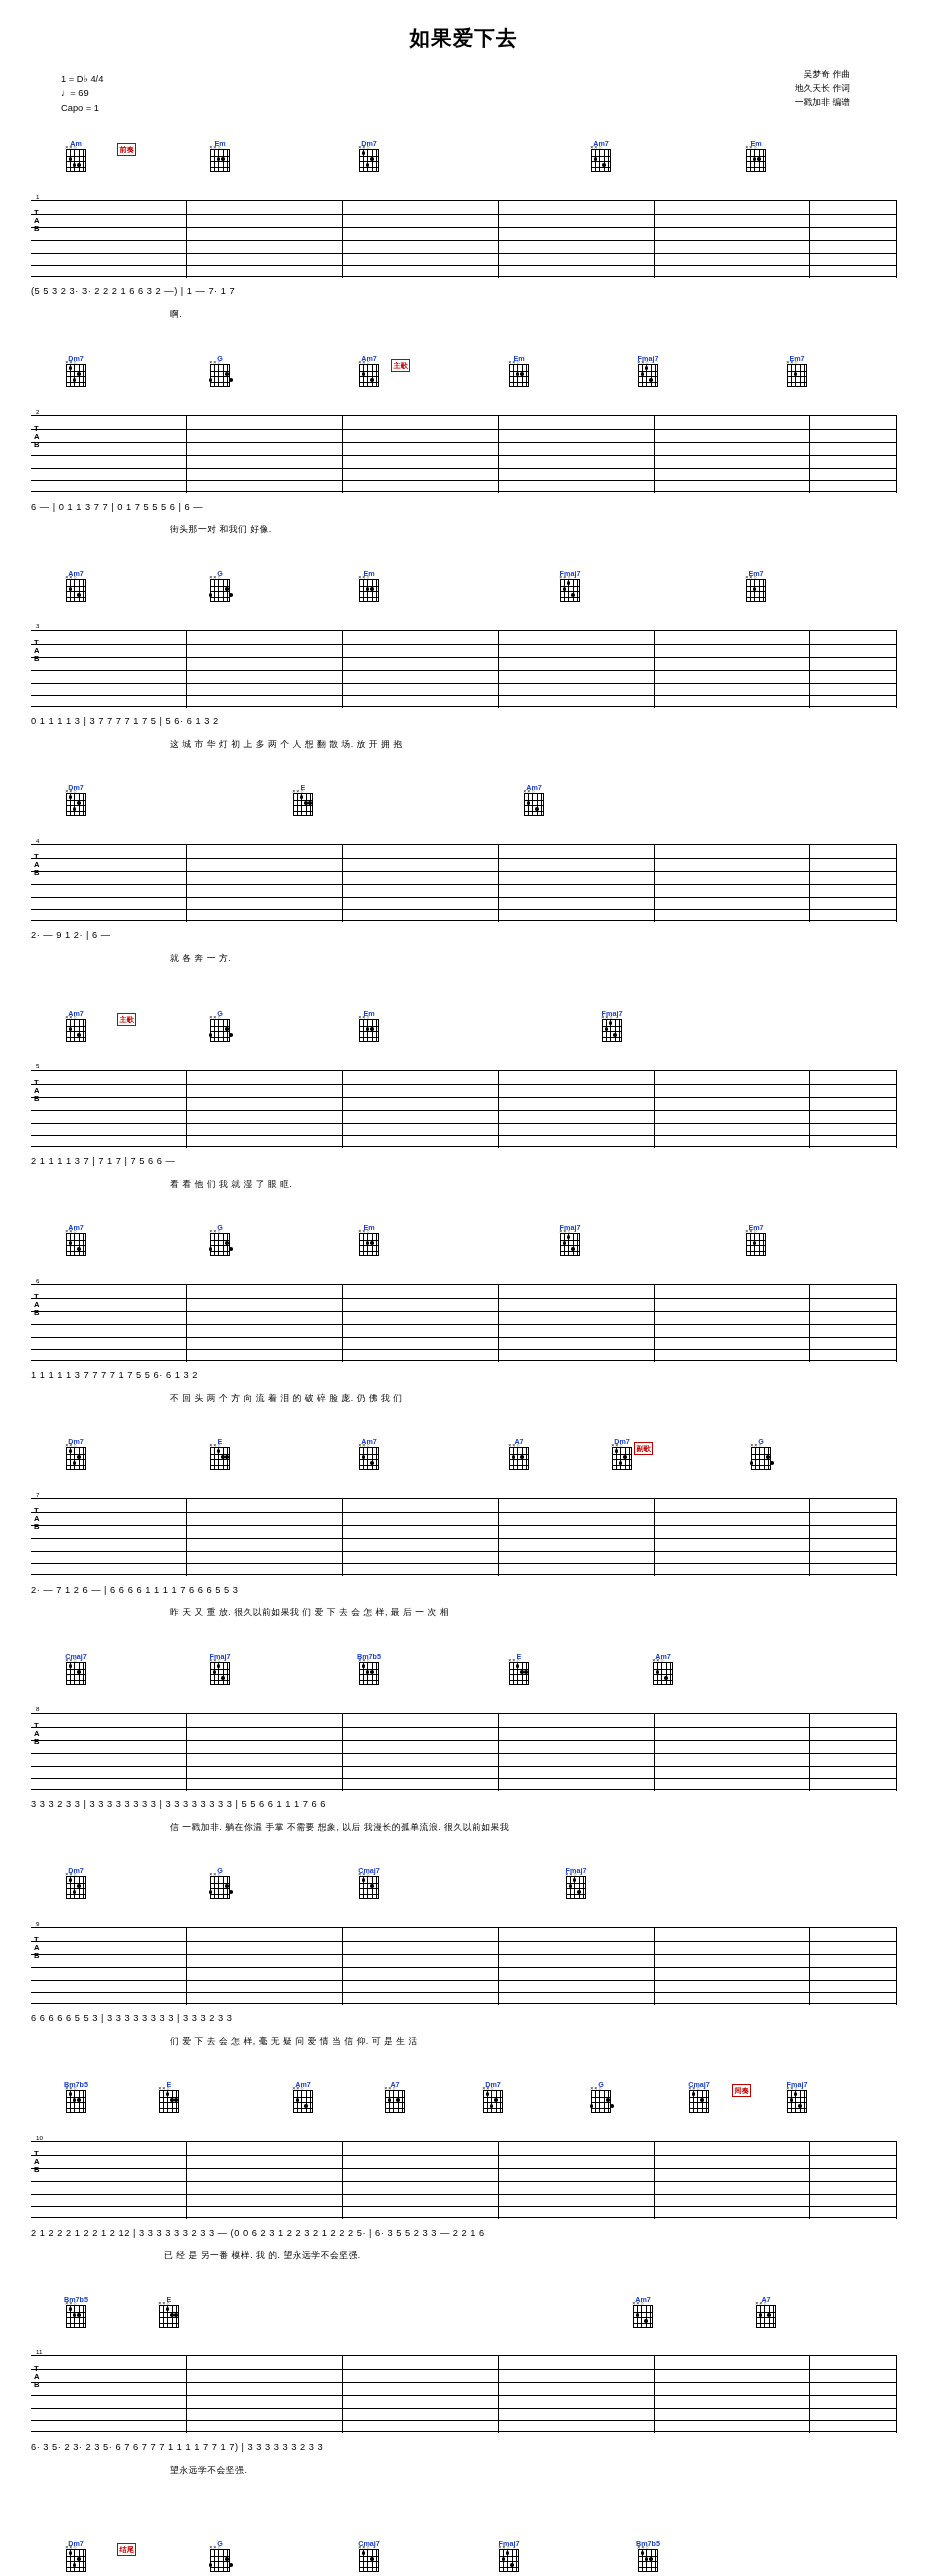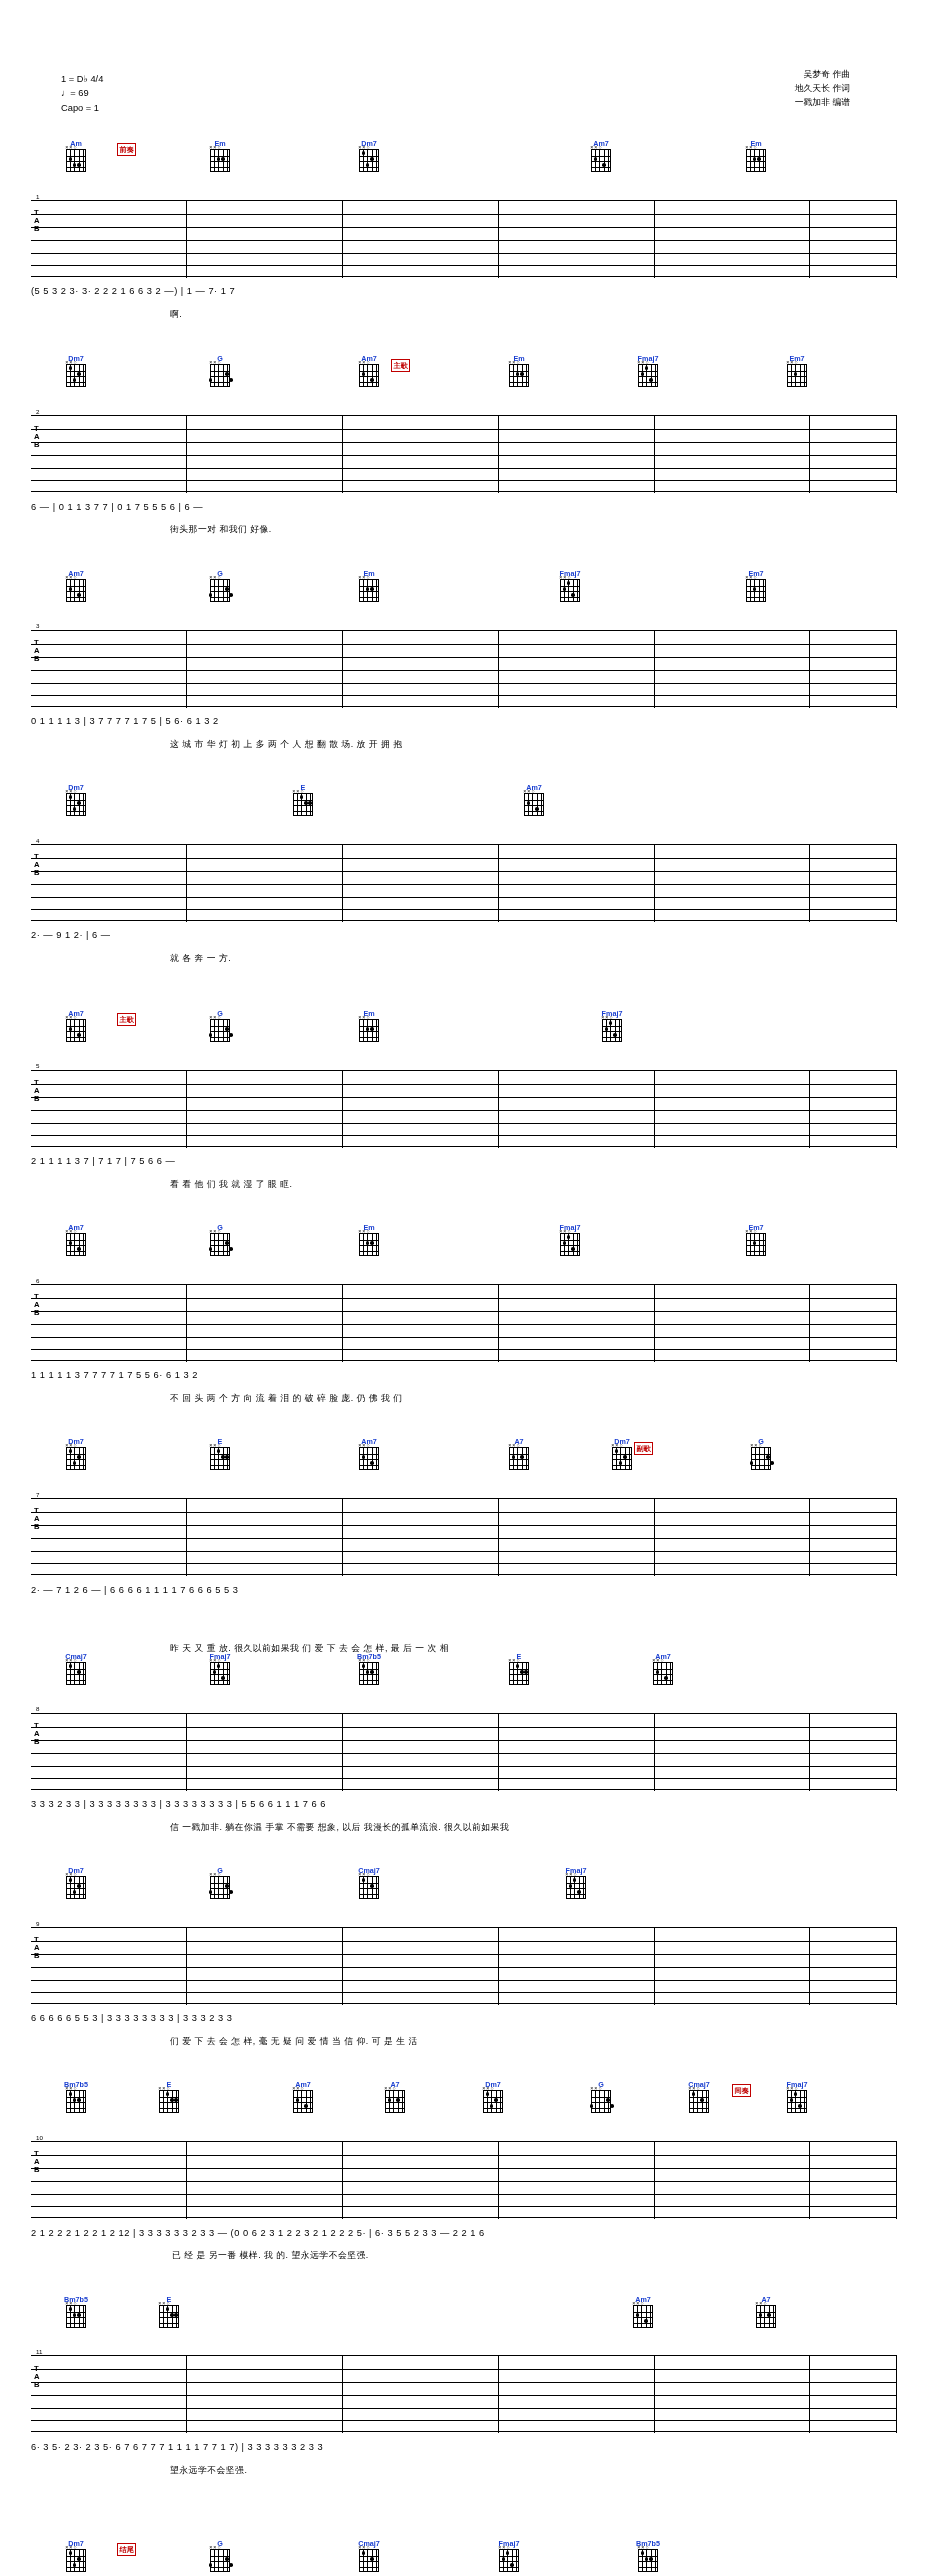--- a/index.html
+++ b/index.html
@@ -37,20 +37,21 @@
   .secnum{position:absolute;font-size:6.2px;color:#000;}
 
   .lyric{position:absolute;font-size:8.8px;letter-spacing:0.5px;white-space:nowrap;}
   .nums{position:absolute;font-size:9.3px;white-space:nowrap;letter-spacing:0.5px;}
 </style>
 </head>
 <body>
 
 <div class="sheet">
 
+  <div class="title">如果爱下去</div>
 
   <div class="meta-left">
     <div>1 = D♭ 4/4</div>
     <div>♩= 69</div>
     <div>Capo = 1</div>
   </div>
 
   <div class="meta-right">
     <div>吴梦奇 作曲</div>
     <div>地久天长 作词</div>
@@ -801,21 +802,21 @@
           <div class="barline" style="left: 623px; top: 0px; height: 77px;"></div>
           <div class="barline" style="left: 778px; top: 0px; height: 77px;"></div>
           <div class="barline" style="left: 865px; top: 0px; height: 77px;"></div>
         </div>
         <div class="tabword" style="top: 1507px;">
           <span>T</span>
           <span>A</span>
           <span>B</span>
         </div>
         <div class="nums" style="left: 31px; top: 1585px;">2·    —    7  1  2      6   —      |  6  6  6  6  1  1  1   1  7  6  6  6   5  5  3</div>
-        <div class="lyric" style="left: 170px; top: 1643px; text-align: center;">昨 天 又     重  放.          很久以前如果我 们  爱 下 去  会 怎 样,   最 后 一 次 相</div>
+        <div class="lyric" style="left: 170px; top: 1607px; text-align: center;">昨 天 又     重  放.          很久以前如果我 们  爱 下 去  会 怎 样,   最 后 一 次 相</div>
         <div class="secnum" style="left: 36px; top: 1491px;">7</div>
       </div>
       <div class="system" style="top: 0px;">
         <div class="chord" style="left: 62px; top: 1653px;">
           <div class="nm">Cmaj7</div>
           <div class="grid">
             <i class="v" style="left: 3.6px;"></i>
             <i class="v" style="left: 7.7px;"></i>
             <i class="v" style="left: 12px;"></i>
             <i class="v" style="left: 16px;"></i>
@@ -1170,21 +1171,21 @@
           <div class="barline" style="left: 623px; top: 0px; height: 77px;"></div>
           <div class="barline" style="left: 778px; top: 0px; height: 77px;"></div>
           <div class="barline" style="left: 865px; top: 0px; height: 77px;"></div>
         </div>
         <div class="tabword" style="top: 2150px;">
           <span>T</span>
           <span>A</span>
           <span>B</span>
         </div>
         <div class="nums" style="left: 31px; top: 2228px;">2   1 2 2    2 1 2    2 1 2    12  |  3 3 3 3 3 3 2 3 3      —     (0      0 6  2 3 1 2 2  3 2 1 2 2 2 5·    |  6·   3 5 5 2 3  3  —    2 2 1 6</div>
-        <div class="lyric" style="left: 172px; top: 2250px;">已 经 是  另一番 模样. 我 的.  望永远学不会坚强.</div>
+        <div class="lyric" style="left: 164px; top: 2250px;">已 经 是  另一番 模样. 我 的.  望永远学不会坚强.</div>
         <div class="secnum" style="left: 36px; top: 2134px;">10</div>
       </div>
       <div class="system" style="top: 0px;">
         <div class="chord" style="left: 62px; top: 2296px;">
           <div class="nm">Bm7b5</div>
           <div class="grid">
             <i class="v" style="left: 3.6px;"></i>
             <i class="v" style="left: 7.7px;"></i>
             <i class="v" style="left: 12px;"></i>
             <i class="v" style="left: 16px;"></i>

